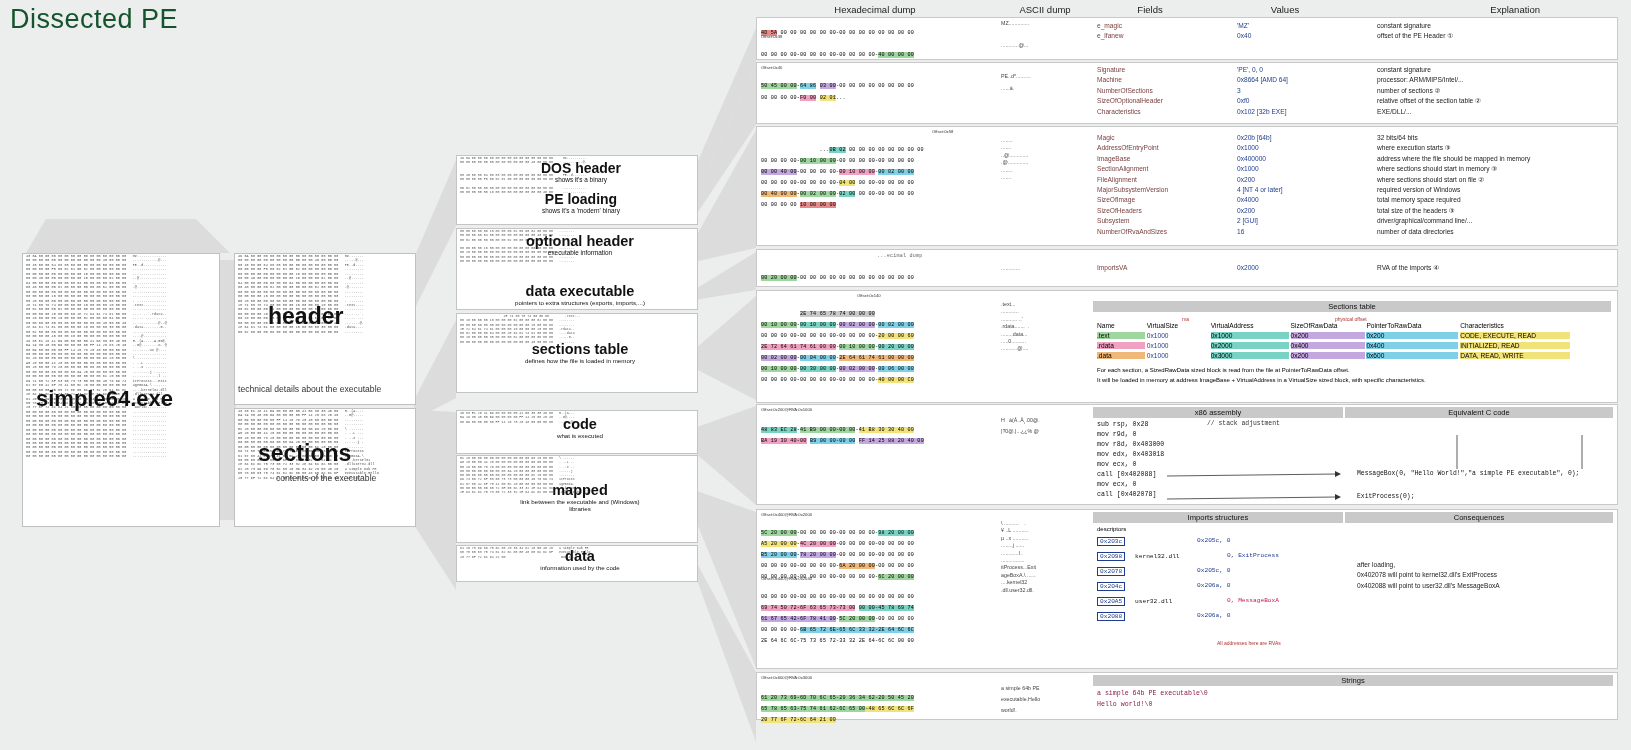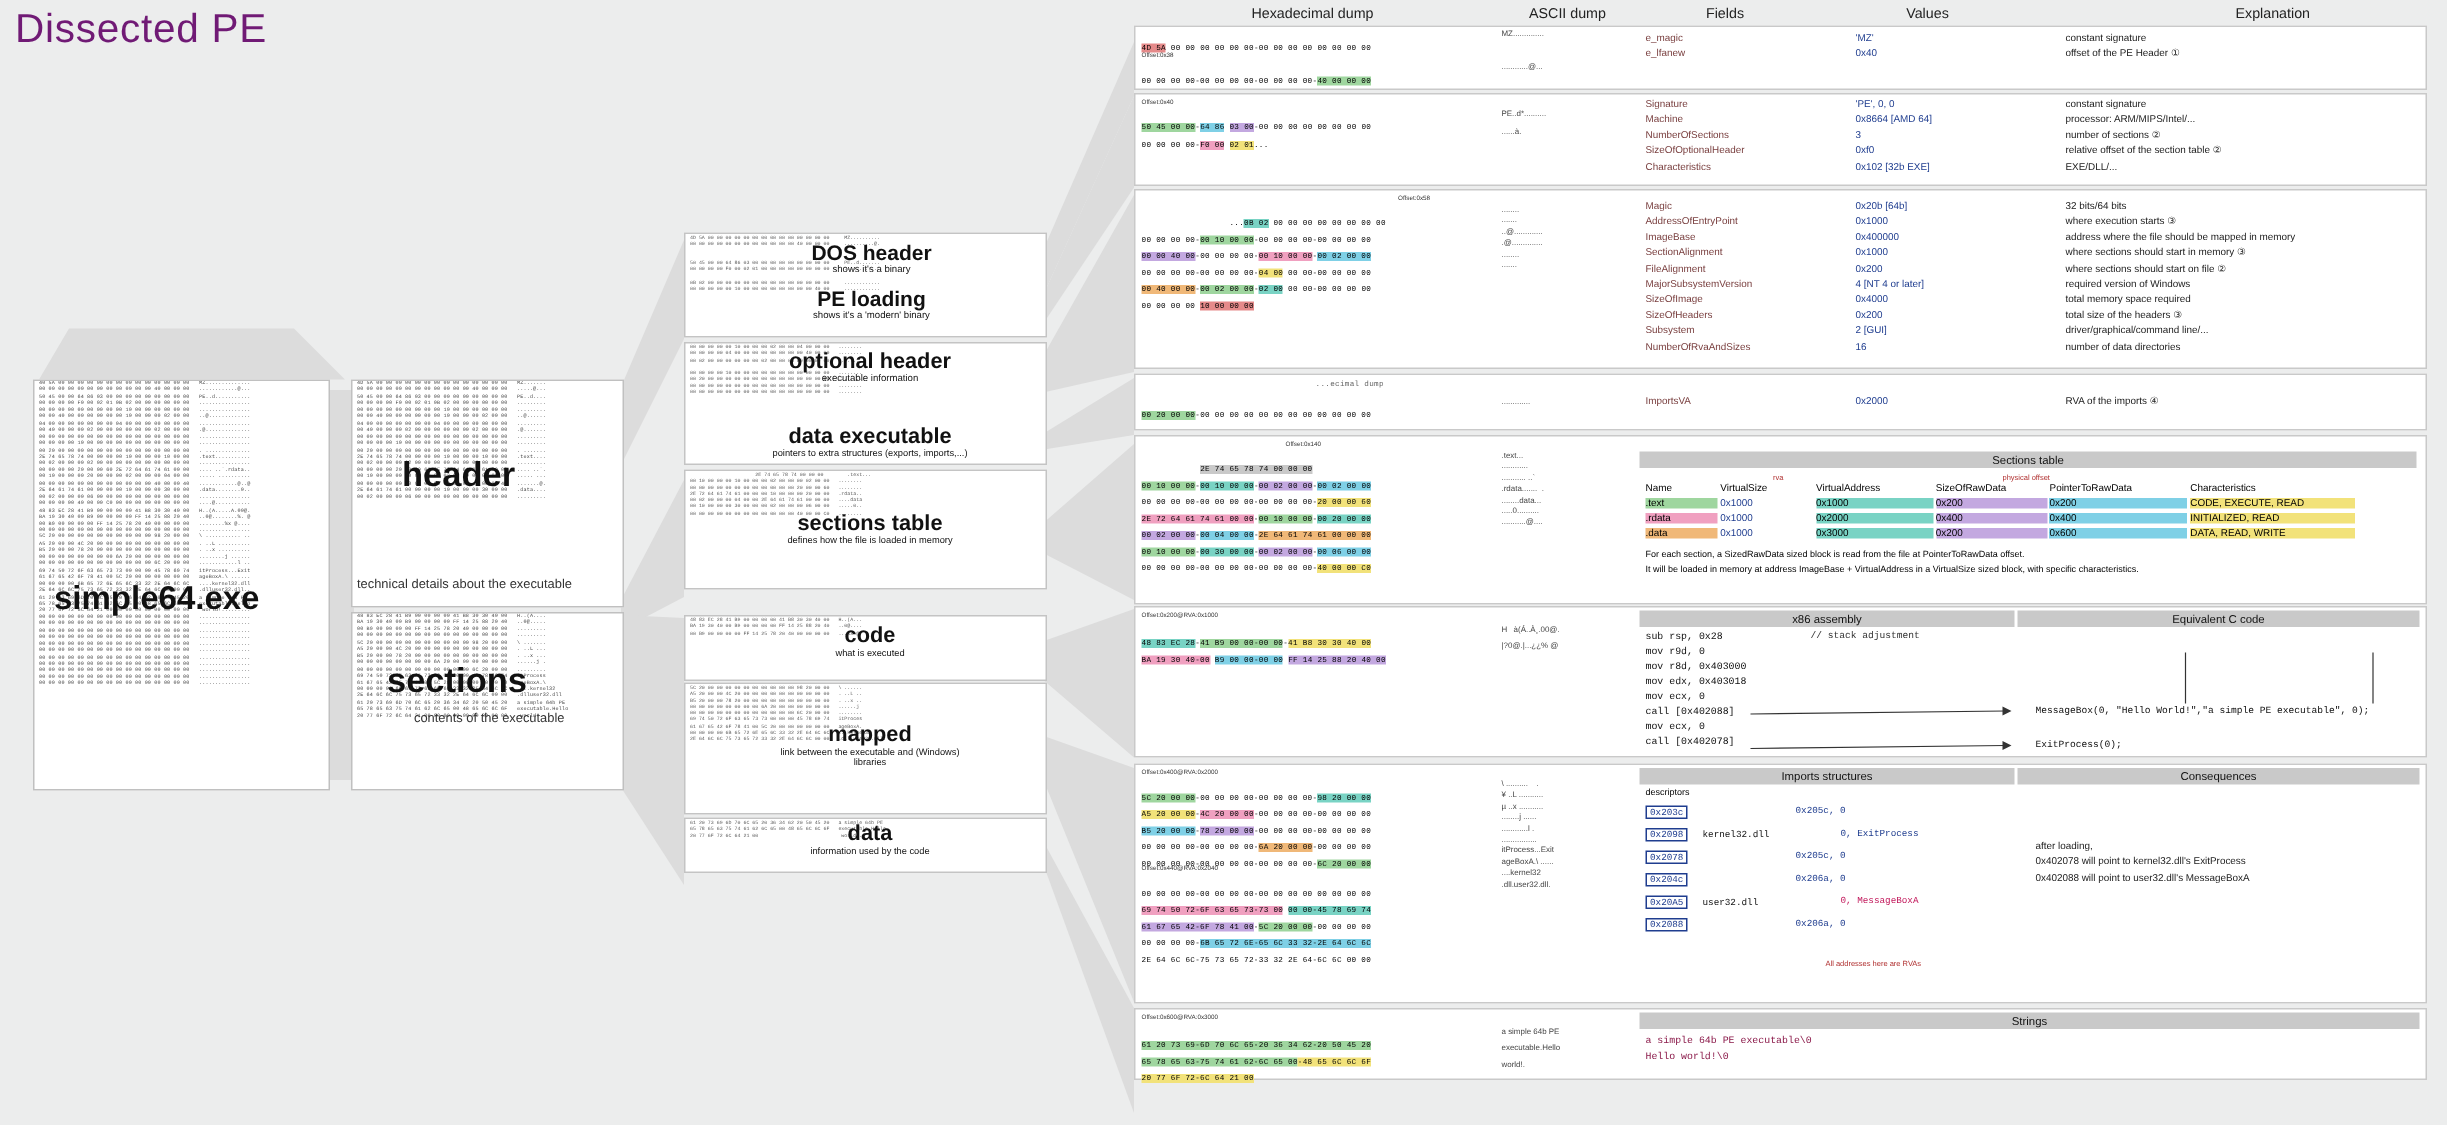--- a/index.html
+++ b/index.html
@@ -9,21 +9,21 @@
     font-family:"Liberation Sans", sans-serif;
     overflow:hidden;
     position:relative;
     color:#000;
   }
   .root{position:absolute;left:0;top:0;width:1631px;height:750px;}
 
   
   #title{
     position:absolute;left:10px;top:4px;
-    font-size:27px;color:#701a75;letter-spacing:.5px;
+    font-size:27px;color:#14532d;letter-spacing:.5px;
   }
   .shadowpanel{position:absolute;background:#fff;border:1px solid #b9b9b9;box-sizing:border-box;
     box-shadow:1px 1px 2px rgba(0,0,0,.12);}
 
   
   #thumb{left:46px;top:88px;width:148px;height:132px;background:#fff;}
   #thumb .hash{font-size:4.4px;color:#2b4fa0;text-align:center;line-height:1.45;padding-top:4px;}
   #thumb .win{position:absolute;left:31px;top:22px;width:88px;height:70px;background:#fff;border:1px solid #9aa0a6;border-radius:2px;overflow:hidden;}
   #thumb .win .tb{height:8px;background:linear-gradient(#d8e6f6,#b9cee8);border-bottom:1px solid #9aa0a6;}
   #thumb .win .bodyimg{position:absolute;left:6px;top:12px;width:74px;height:52px;background:linear-gradient(150deg,#1f4e79,#3d7ebb 45%,#a8d0a0 75%,#eaf3dd);}

